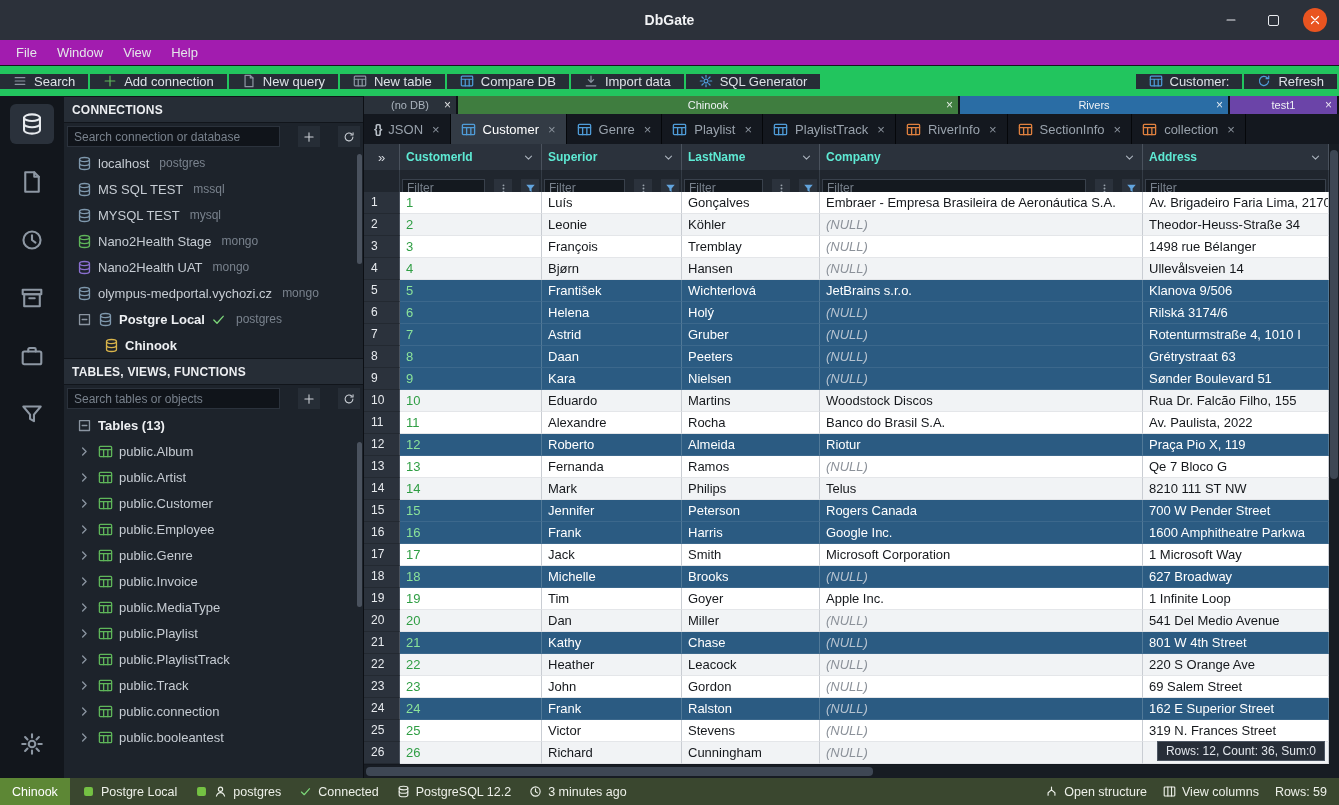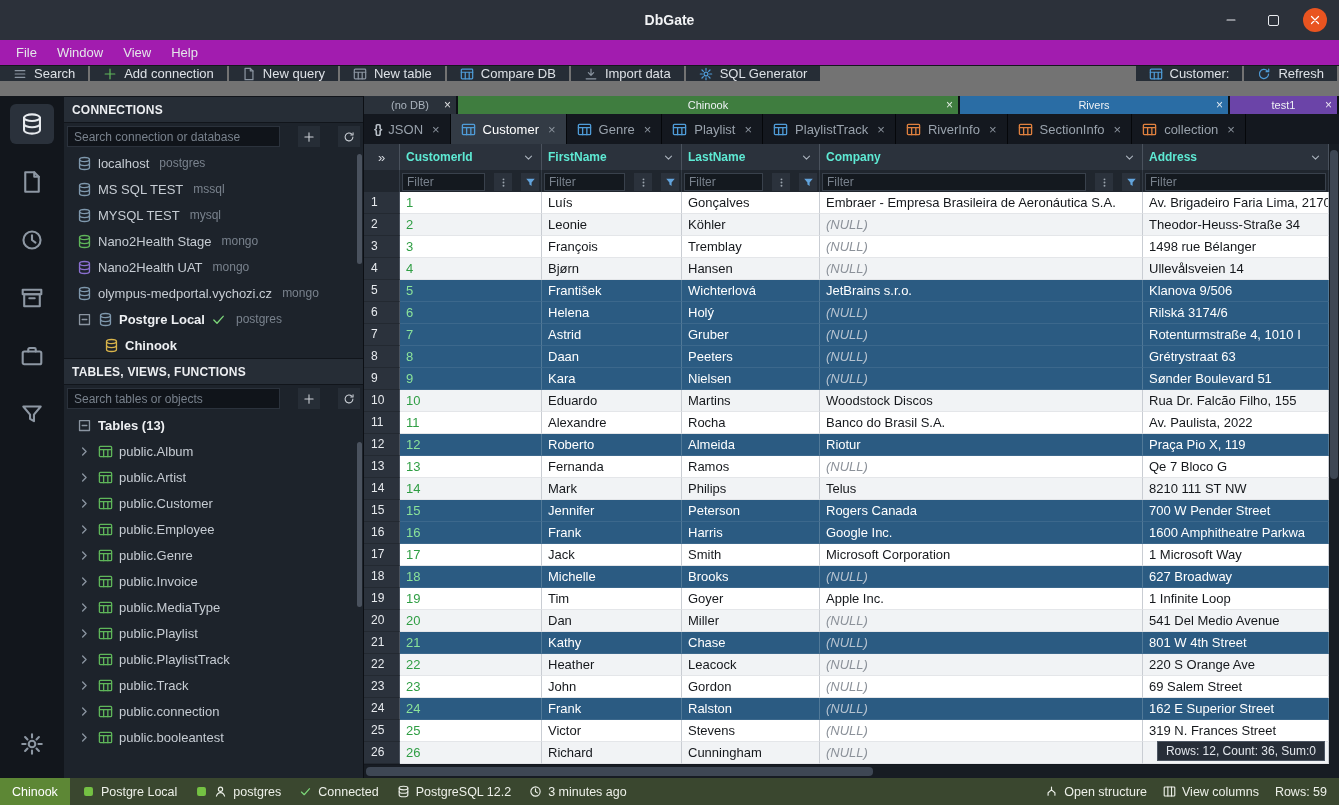--- a/index.html
+++ b/index.html
@@ -18,21 +18,21 @@
   .win-btn svg{width:14px;height:14px}
   .max-glyph{width:11px;height:11px;border:1.5px solid #e8eaee;border-radius:2px;display:block}
   .btn-close{border-radius:50%;background:#e95420;color:#fff}
   .btn-close svg{width:11px;height:11px}
 
   
   .menubar{height:26px;background:#a21caf;display:flex;align-items:center;padding-left:6px;flex:0 0 auto;border-bottom:1px solid #14181e}
   .menu-item{padding:0 10px;font-size:13px;color:#e4e7ea;height:100%;display:flex;align-items:center}
 
   
-  .toolbar{height:30px;background:#737373;display:flex;align-items:flex-start;flex:0 0 auto}
+  .toolbar{height:30px;background:#22c55e;display:flex;align-items:center;flex:0 0 auto}
   .tbtn{display:flex;align-items:center;gap:7px;padding:0 13px;background:#262d36;margin-right:2px;font-size:13px;color:#dde1e6;white-space:nowrap}
   .toolbar-spacer{flex:1}
   .icn{display:inline-flex;align-items:center;justify-content:center}
   .icn svg{width:14px;height:14px;display:block}
 
   .c-green{color:#5fb65a}.c-green3{color:#7dd87a}.c-blue{color:#4f9cd8}.c-orange{color:#e0813f}
   .c-dim{color:#8b95a1}.c-steel{color:#7f98ad}.c-purple{color:#8a6fd0}.c-yellow{color:#d9b44a}.c-led{color:#74c143}
 
   
   .main{flex:1;display:flex;min-height:0}
@@ -79,21 +79,21 @@
   
   .grid{flex:1;position:relative;min-height:0;background:#14181f;overflow:hidden}
   .grid-inner{position:absolute;top:0;left:0;right:10px;bottom:0;display:flex;flex-direction:column;overflow:hidden}
   .grow{display:grid;grid-template-columns:36px 142px 140px 138px 323px minmax(0,1fr);flex:0 0 auto}
   .grow.header{height:26px;background:#2b323c}
   .hcell{display:flex;align-items:center;justify-content:space-between;padding:0 6px;color:#5eead4;font-size:12px;font-weight:bold;border-right:1px solid #4a525d;overflow:hidden;white-space:nowrap}
   .hcell .icn{color:#aab2bc}
   .hcell .icn svg{width:13px;height:13px}
   .corner{display:flex;align-items:center;justify-content:center;color:#d6dae0;font-size:13px;border-right:1px solid #4a525d;background:#2b323c}
   .grow.filter{height:22px;background:#20262e}
-  .fcell{display:flex;align-items:center;padding:3px 2px;gap:9px;border-right:1px solid #343c46;min-width:0}
+  .fcell{display:flex;align-items:center;padding:9px 2px;gap:9px;border-right:1px solid #343c46;min-width:0}
   .fcell input{flex:1;min-width:0;height:18px;background:#14191f;border:1px solid #39414c;color:#c6ccd3;font-size:12px;padding:0 4px;font-family:inherit}
   .fcell input::placeholder{color:#78818c}
   .fbtn{width:18px;height:18px;flex:0 0 auto;background:#2b323c;display:flex;align-items:center;justify-content:center;color:#9aa3ad}
   .fbtn.funnel{color:#62a4dd}
   .fbtn svg{width:11px;height:11px}
   .fgutter{background:#20262e;border-right:1px solid #343c46}
   .grow.data{height:22px;background:#ffffff}
   .grow.data.even{background:#f1f3f5}
   .grow.data.selected,.grow.data.selected.even{background:var(--sel)}
   .dcell{font-size:13px;color:#15181c;line-height:21px;padding:0 6px;border-right:1px solid #c9cdd3;border-bottom:1px solid #e4e6e9;overflow:hidden;white-space:nowrap}
@@ -730,21 +730,21 @@
               <div class="corner">»</div>
               <div class="hcell">
                 <span>CustomerId</span>
                 <span class="icn">
                   <svg viewBox="0 0 16 16" fill="none" stroke="currentColor" stroke-width="1.4" stroke-linecap="round" stroke-linejoin="round">
                     <path d="M4.3 6.3L8 10l3.7-3.7"></path>
                   </svg>
                 </span>
               </div>
               <div class="hcell">
-                <span>FirstName</span>
+                <span>Superior</span>
                 <span class="icn">
                   <svg viewBox="0 0 16 16" fill="none" stroke="currentColor" stroke-width="1.4" stroke-linecap="round" stroke-linejoin="round">
                     <path d="M4.3 6.3L8 10l3.7-3.7"></path>
                   </svg>
                 </span>
               </div>
               <div class="hcell">
                 <span>LastName</span>
                 <span class="icn">
                   <svg viewBox="0 0 16 16" fill="none" stroke="currentColor" stroke-width="1.4" stroke-linecap="round" stroke-linejoin="round">

